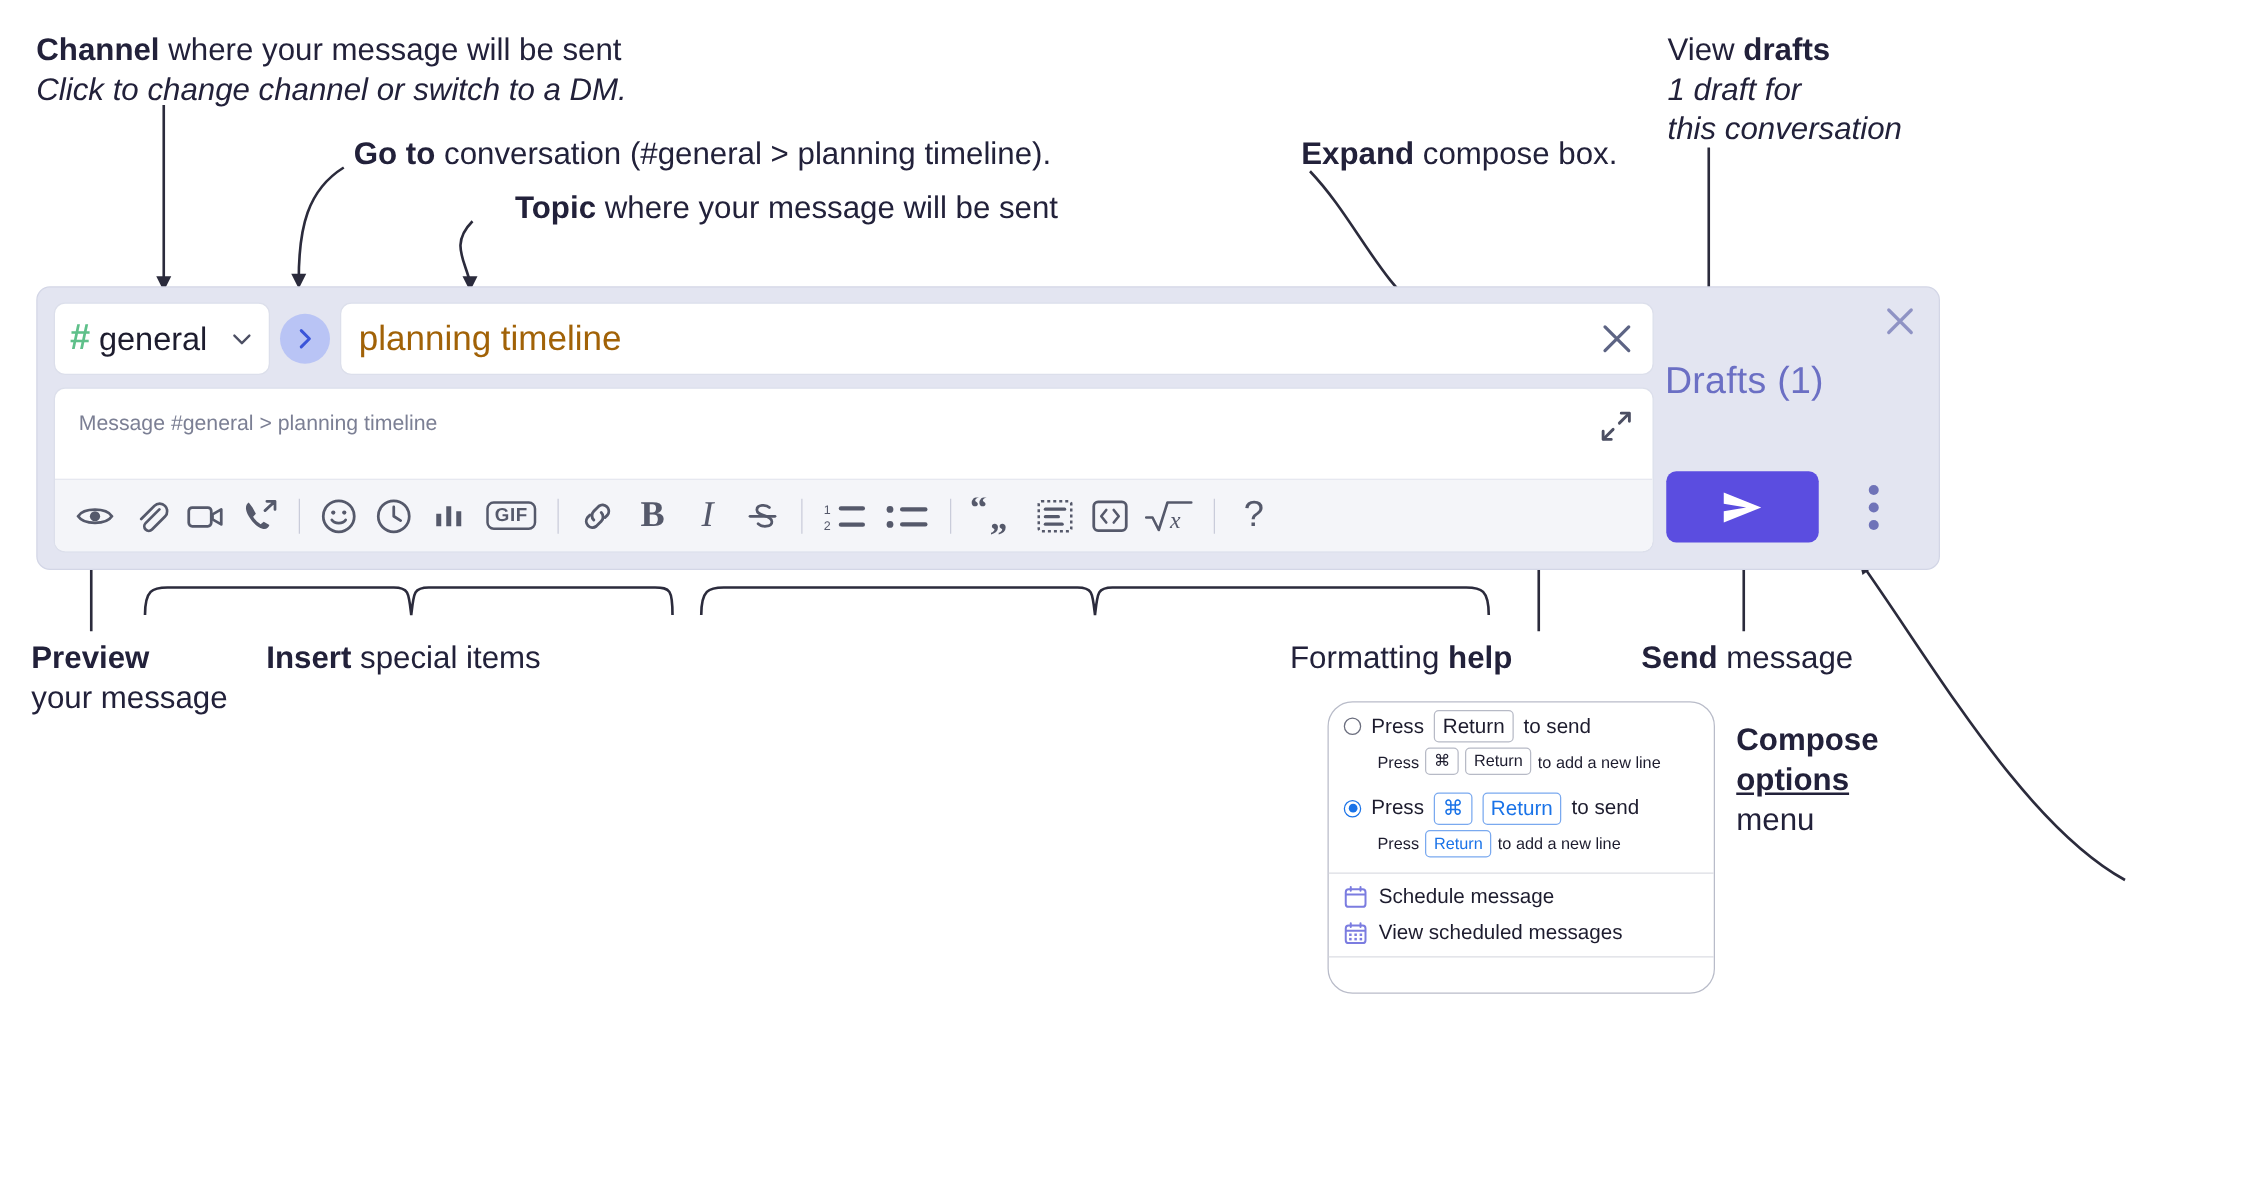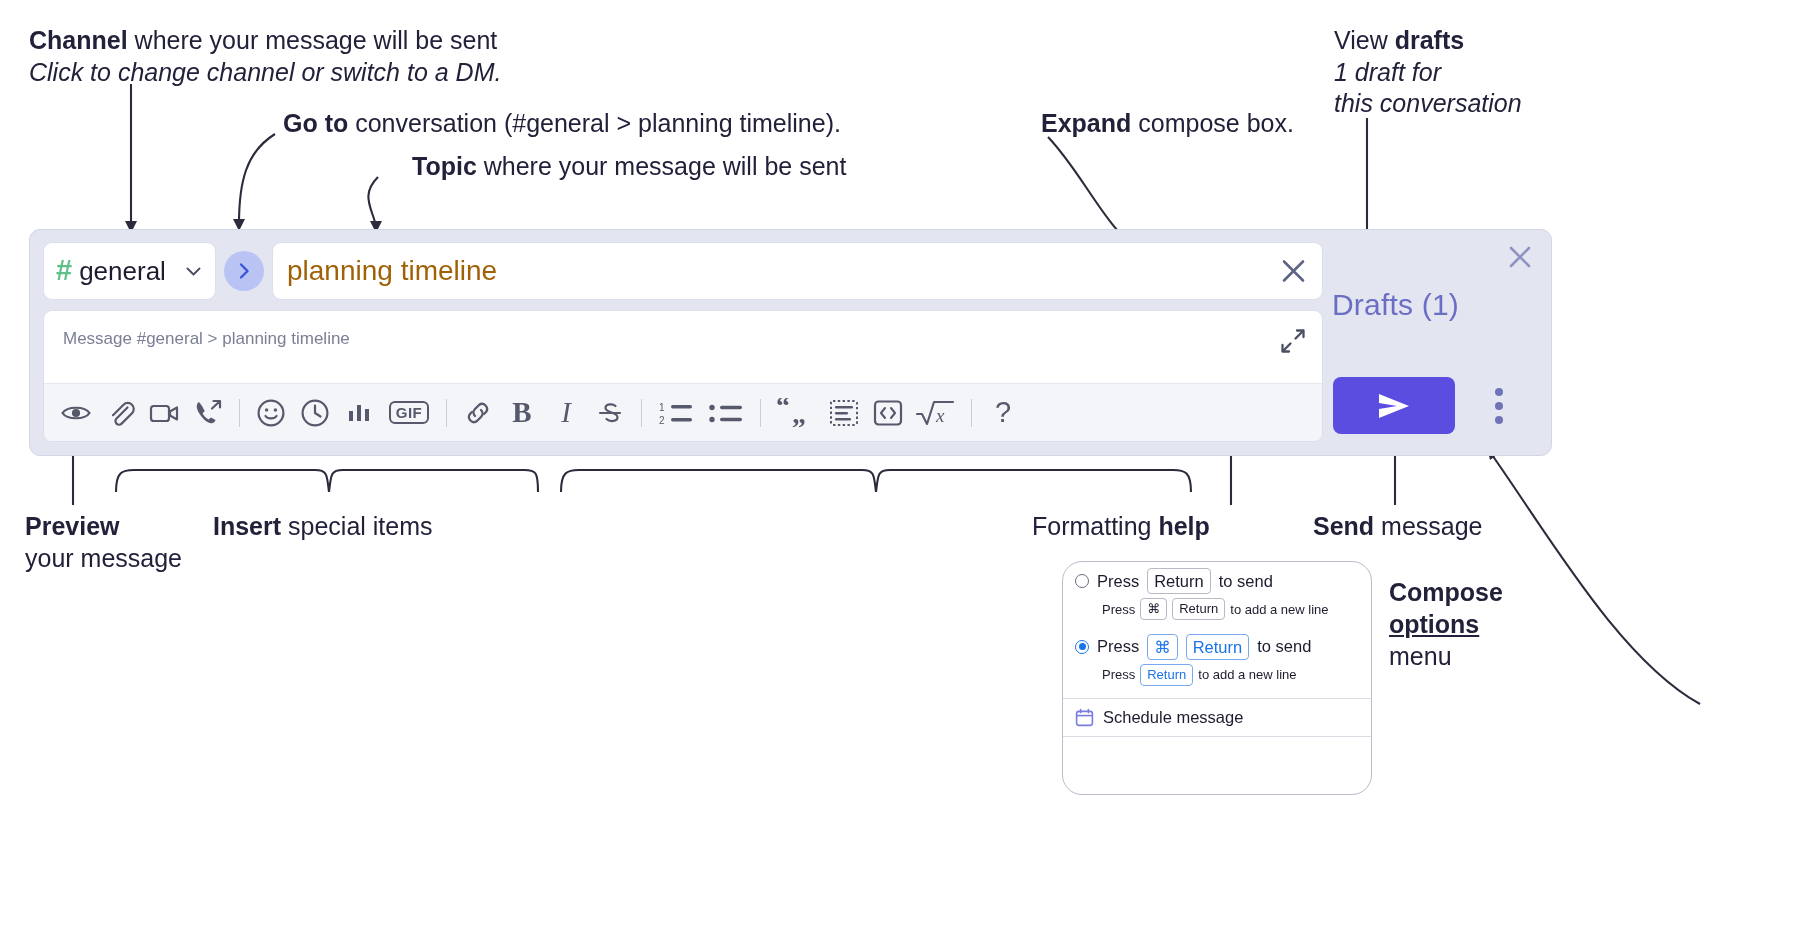--- a/index.html
+++ b/index.html
@@ -451,18 +451,34 @@
 
     <div class="mi">
       <svg width="19" height="19" viewBox="0 0 19 19">
         <rect x="1.6" y="3.4" width="15.8" height="14" rx="2.3" fill="none" stroke="#7b7ce0" stroke-width="1.6"></rect>
         <path d="M1.6 7.6 L17.4 7.6" stroke="#7b7ce0" stroke-width="1.6"></path>
         <path d="M5.6 1.6 L5.6 4.6 M13.4 1.6 L13.4 4.6" stroke="#7b7ce0" stroke-width="1.6" stroke-linecap="round"></path>
       </svg>
       <span>Schedule message</span>
     </div>
 
+    <div class="mi">
+      <svg width="19" height="19" viewBox="0 0 19 19">
+        <rect x="1.6" y="3.4" width="15.8" height="14" rx="2.3" fill="none" stroke="#7b7ce0" stroke-width="1.6"></rect>
+        <path d="M1.6 7.6 L17.4 7.6" stroke="#7b7ce0" stroke-width="1.6"></path>
+        <path d="M5.6 1.6 L5.6 4.6 M13.4 1.6 L13.4 4.6" stroke="#7b7ce0" stroke-width="1.6" stroke-linecap="round"></path>
+        <g fill="#7b7ce0">
+          <rect x="4.3" y="9.8" width="2" height="2"></rect>
+            <rect x="8.5" y="9.8" width="2" height="2"></rect>
+          <rect x="12.7" y="9.8" width="2" height="2"></rect>
+          <rect x="4.3" y="13.3" width="2" height="2"></rect>
+            <rect x="8.5" y="13.3" width="2" height="2"></rect>
+          <rect x="12.7" y="13.3" width="2" height="2"></rect>
+        </g>
+      </svg>
+      <span>View scheduled messages</span>
+    </div>
 
     <div class="divider"></div>
 
   </div>
 
 </div>
 
 </body></html>

